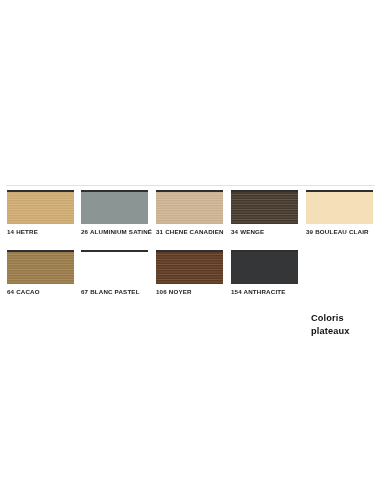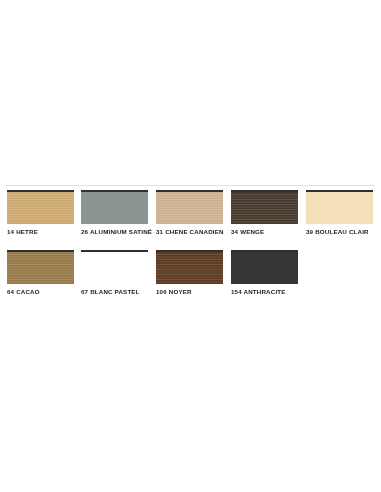--- a/index.html
+++ b/index.html
@@ -185,18 +185,20 @@
       </div>
 
       <div class="swatch-cell" style="left:231px">
         <div class="swatch-chip" style="background:#343638;">
           
         </div>
         <div class="swatch-label">154 ANTHRACITE</div>
       </div>
 
       <div class="caption">
+        <span class="cap-line">Coloris</span>
+        <span class="cap-line">plateaux</span>
       </div>
 
     </div>
 
   </div>
 </div>
 
 </body></html>

